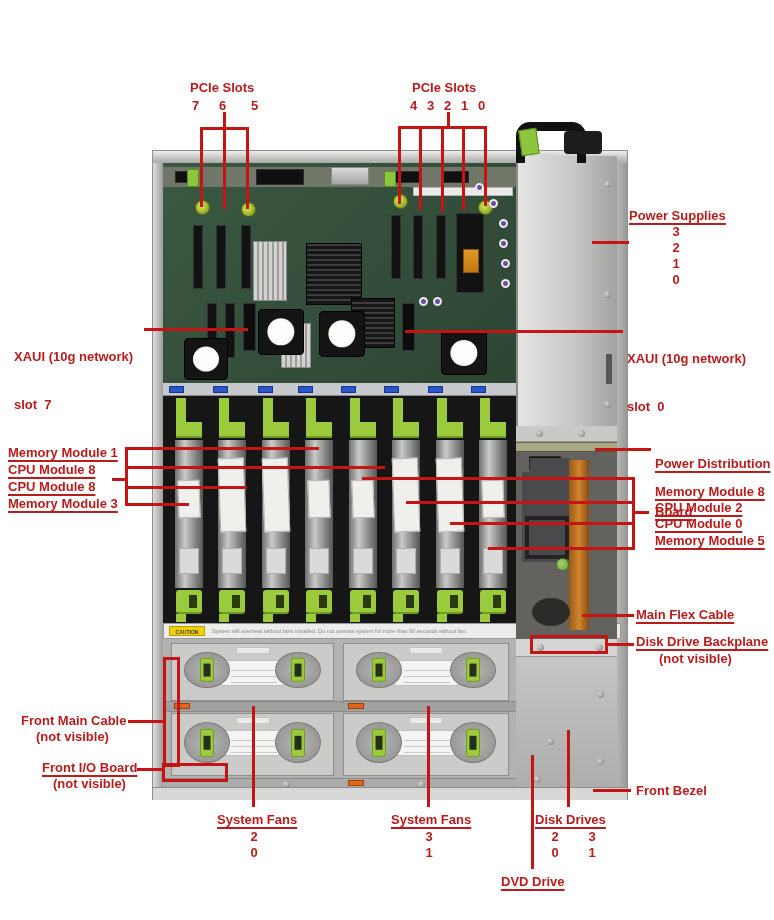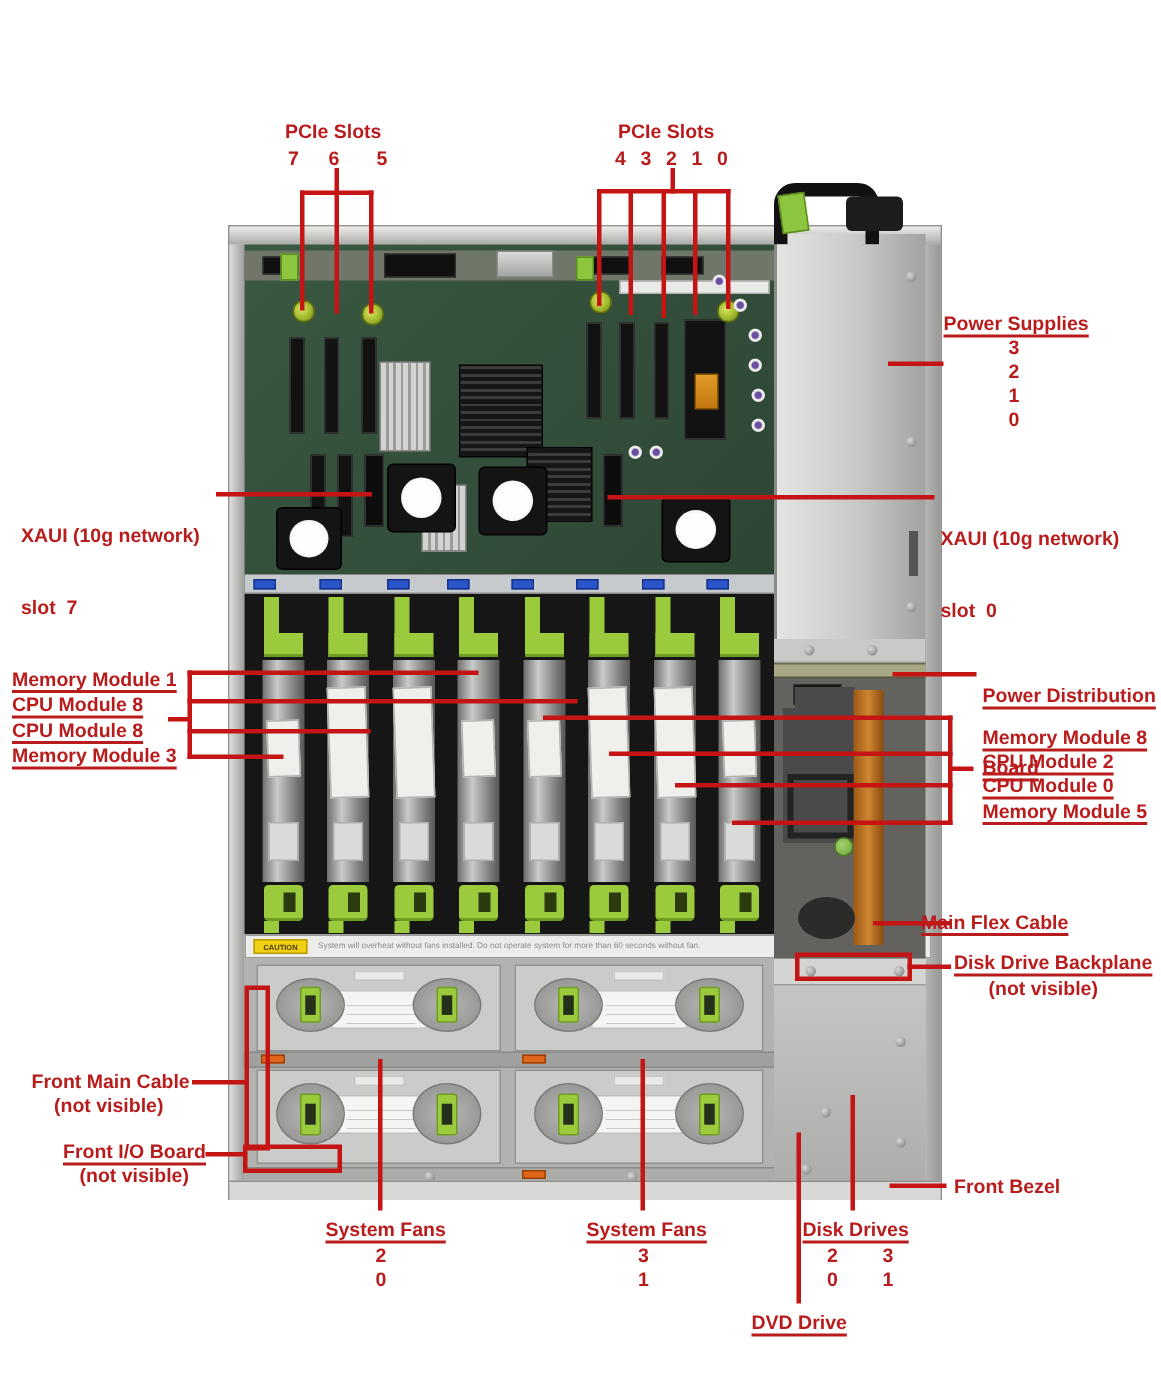--- a/index.html
+++ b/index.html
@@ -470,21 +470,21 @@
   <div class="lbl" style="left:655px;top:424px">
     <div class="ul">Power Distribution</div>
     <div class="ul">Board</div>
   </div>
 
   <div class="lbl ul" style="left:655px;top:484px">Memory Module 8</div>
   <div class="lbl ul" style="left:655px;top:500px">CPU Module 2</div>
   <div class="lbl ul" style="left:655px;top:516px">CPU Module 0</div>
   <div class="lbl ul" style="left:655px;top:533px">Memory Module 5</div>
 
-  <div class="lbl ul" style="left:614px;top:607px">Main Flex Cable</div>
+  <div class="lbl ul" style="left:636px;top:607px">Main Flex Cable</div>
   <div class="lbl ul" style="left:636px;top:634px">Disk Drive Backplane</div>
   <div class="lbl" style="left:659px;top:651px">(not visible)</div>
 
   <div class="lbl" style="left:21px;top:713px">Front Main Cable</div>
   <div class="lbl" style="left:36px;top:729px">(not visible)</div>
   <div class="lbl ul" style="left:42px;top:760px">Front I/O Board</div>
   <div class="lbl" style="left:53px;top:776px">(not visible)</div>
 
   <div class="lbl" style="left:636px;top:783px">Front Bezel</div>
 

